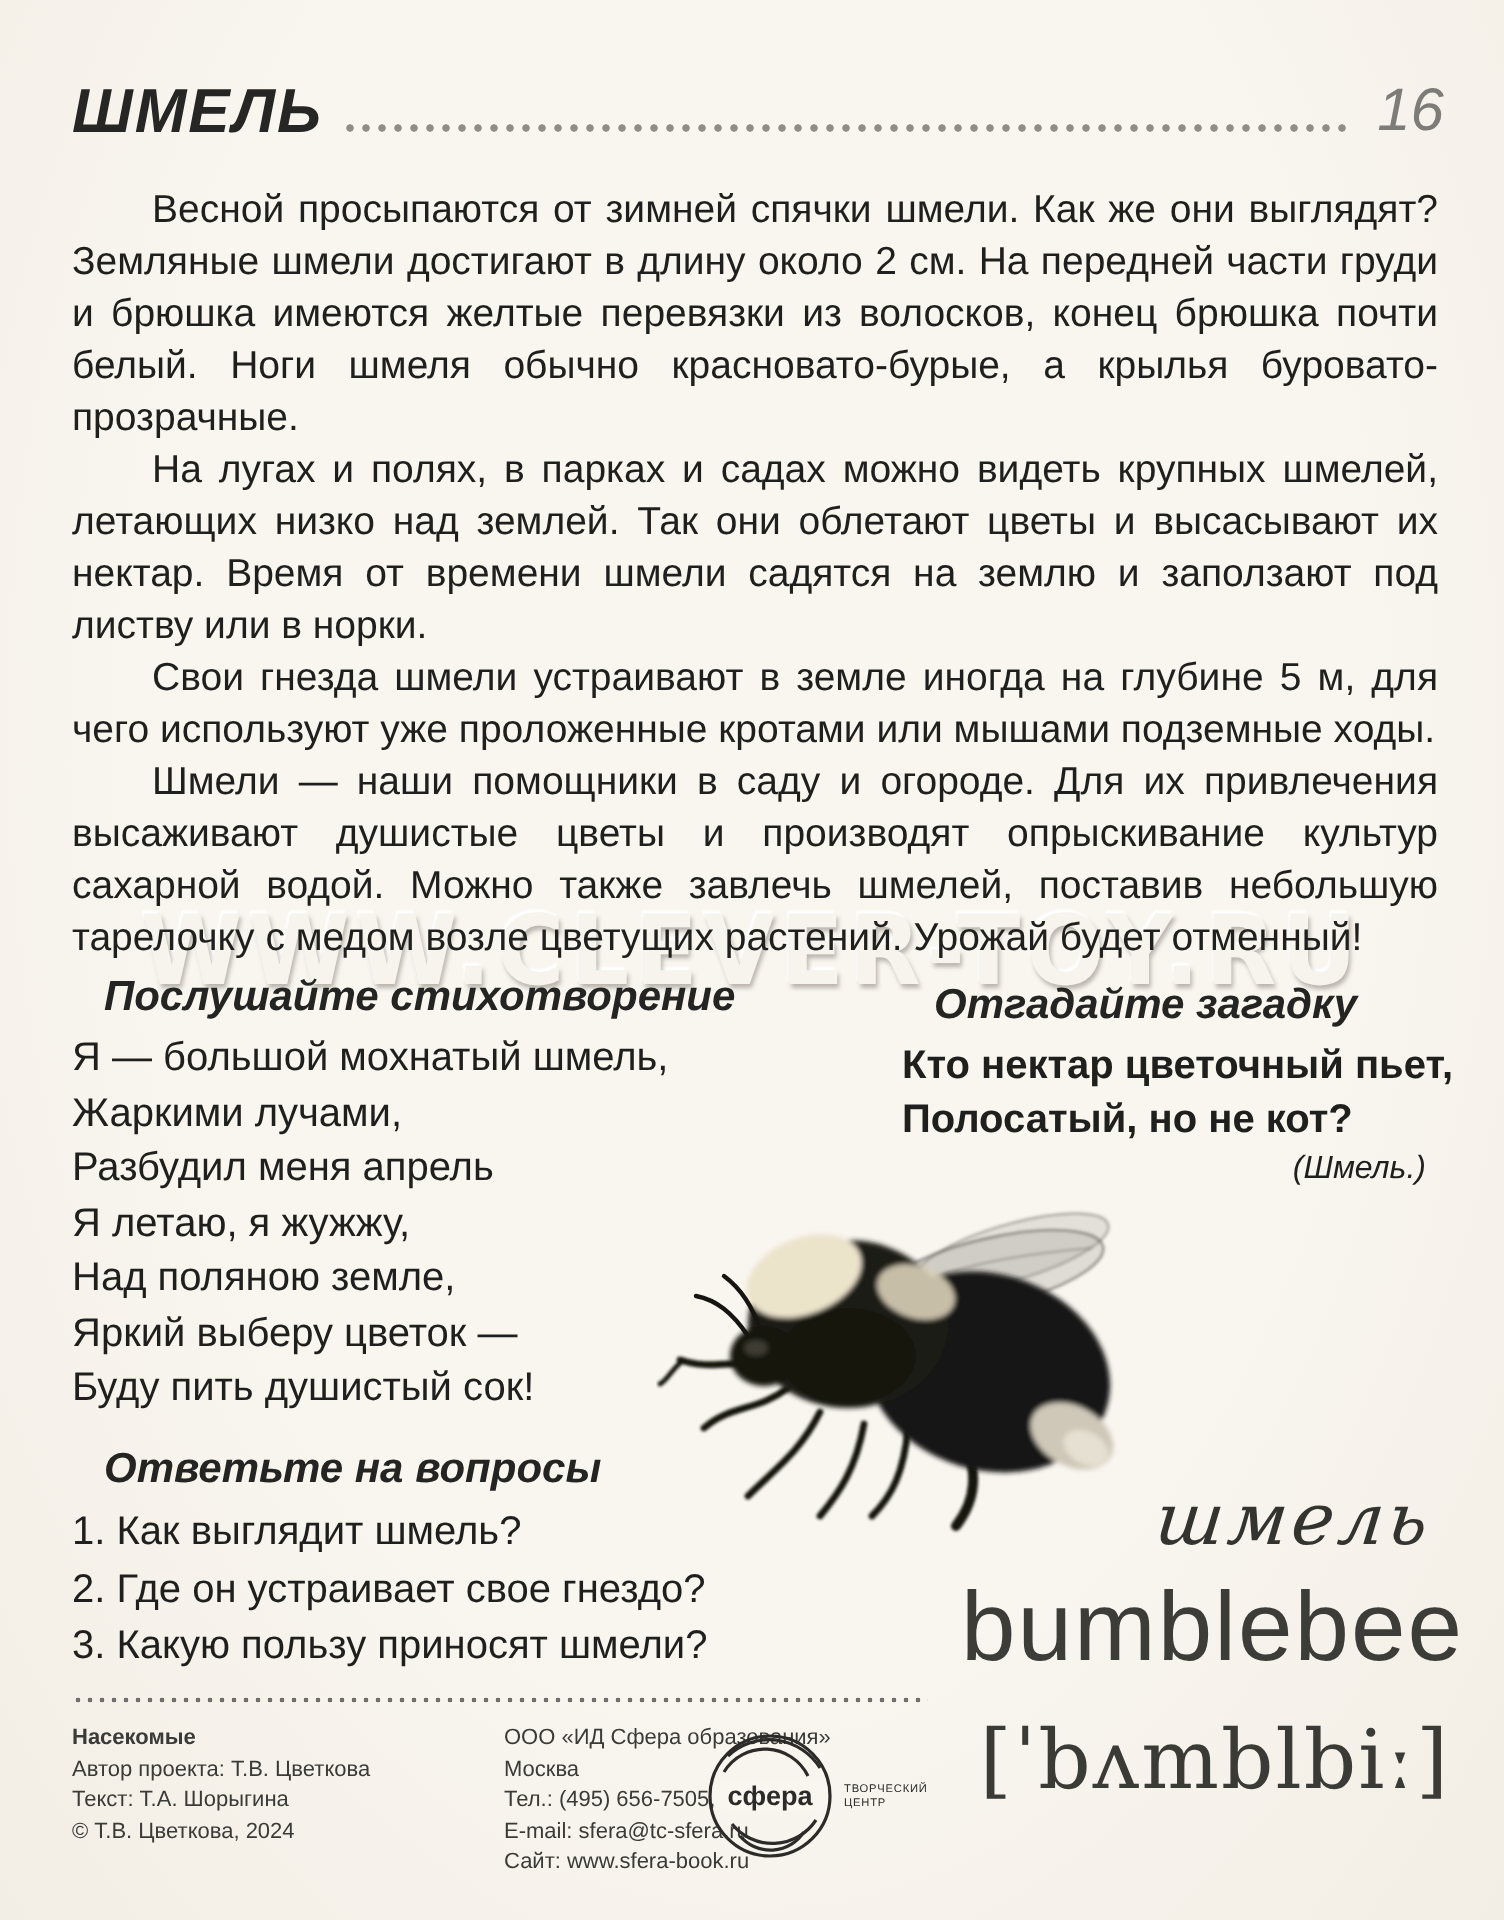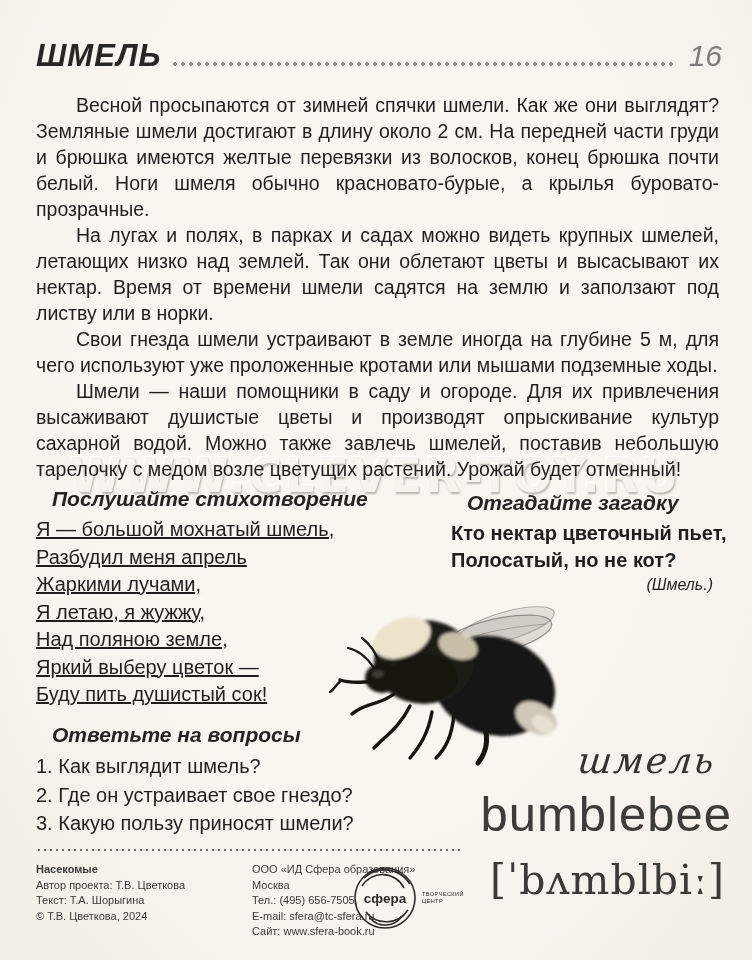--- a/index.html
+++ b/index.html
@@ -25,21 +25,21 @@
   .article p{margin:0;text-indent:40px;}
   
   .watermark{position:absolute;top:448px;left:0;width:100%;text-align:center;z-index:0;
     font-family:"DejaVu Sans", sans-serif;font-weight:bold;font-size:46px;letter-spacing:3px;
     color:#f7f4ee;text-shadow:1px 2px 2px rgba(110,105,95,.45), -1px -1px 1px #ffffff;
     transform:scaleY(1.05);}
   .layer{position:relative;z-index:1;}
   
   .sec-heading{font-size:21px;font-weight:bold;font-style:italic;color:#242422;margin:0 0 5px 16px;}
   .poem{position:absolute;top:487px;left:36px;width:400px;}
-  .poem-line{font-size:20px;line-height:27.5px;text-decoration:underline;}
+  .poem-line{font-size:20px;line-height:27.5px;}
   .riddle{position:absolute;top:491px;left:451px;width:276px;}
   .riddle-line{font-size:20px;line-height:27px;font-weight:bold;}
   .riddle-answer{font-size:16px;font-style:italic;text-align:right;padding-right:14px;margin-top:2px;}
   .questions{position:absolute;top:723px;left:36px;width:430px;}
   .question-line{font-size:20px;line-height:28.5px;}
   
   .bee{position:absolute;top:586px;left:328px;width:252px;height:186px;}
   
   .vocab-ru{position:absolute;top:740px;right:36px;
     font-family:"DejaVu Serif", serif;font-style:italic;font-size:36px;color:#33332f;
@@ -76,22 +76,22 @@
     <div class="article">
       <p>Весной просыпаются от зимней спячки шмели. Как же они выглядят? Земляные шмели достигают в длину около 2 см. На передней части груди и брюшка имеются желтые перевязки из волосков, конец брюшка почти белый. Ноги шмеля обычно красновато-бурые, а крылья буровато-прозрачные.</p>
       <p>На лугах и полях, в парках и садах можно видеть крупных шмелей, летающих низко над землей. Так они облетают цветы и высасывают их нектар. Время от времени шмели садятся на землю и заползают под листву или в норки.</p>
       <p>Свои гнезда шмели устраивают в земле иногда на глубине 5 м, для чего используют уже проложенные кротами или мышами подземные ходы.</p>
       <p>Шмели — наши помощники в саду и огороде. Для их привлечения высаживают душистые цветы и производят опрыскивание культур сахарной водой. Можно также завлечь шмелей, поставив небольшую тарелочку с медом возле цветущих растений. Урожай будет отменный!</p>
     </div>
 
     <div class="poem">
       <div class="sec-heading">Послушайте стихотворение</div>
       <div class="poem-line">Я — большой мохнатый шмель,</div>
+      <div class="poem-line">Жаркими лучами,</div>
       <div class="poem-line">Разбудил меня апрель</div>
-      <div class="poem-line">Жаркими лучами,</div>
       <div class="poem-line">Я летаю, я жужжу,</div>
       <div class="poem-line">Над поляною земле,</div>
       <div class="poem-line">Яркий выберу цветок —</div>
       <div class="poem-line">Буду пить душистый сок!</div>
     </div>
 
     <div class="riddle">
       <div class="sec-heading">Отгадайте загадку</div>
       <div class="riddle-line">Кто нектар цветочный пьет,</div>
       <div class="riddle-line">Полосатый, но не кот?</div>

